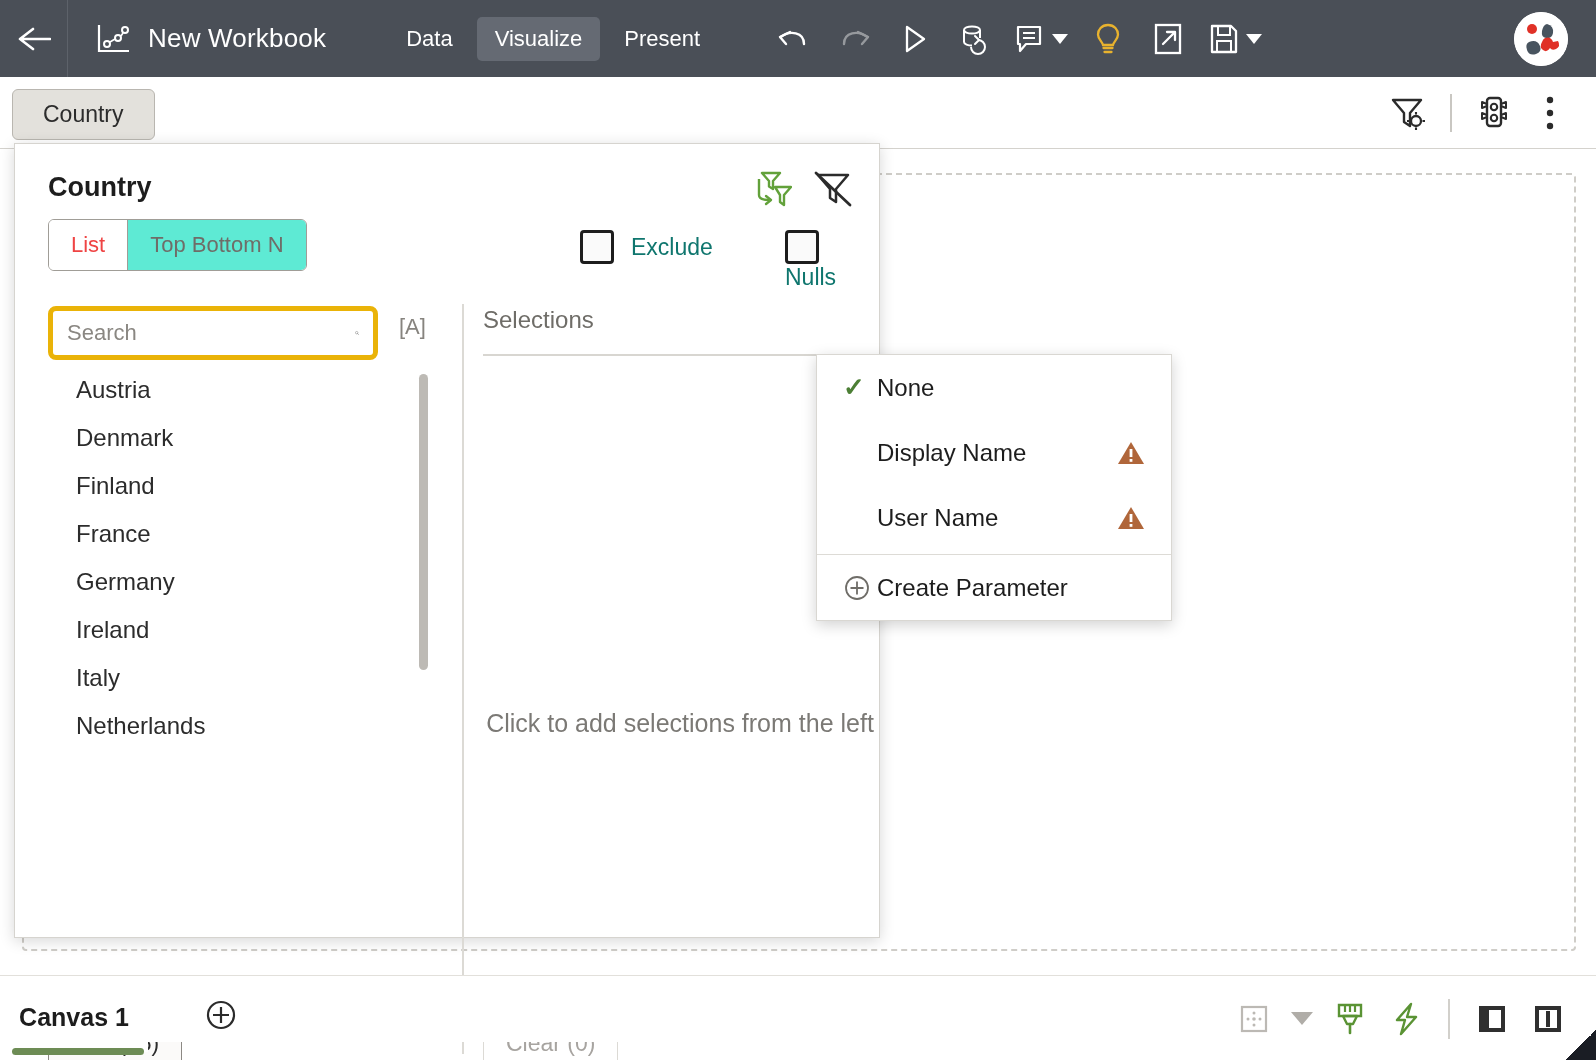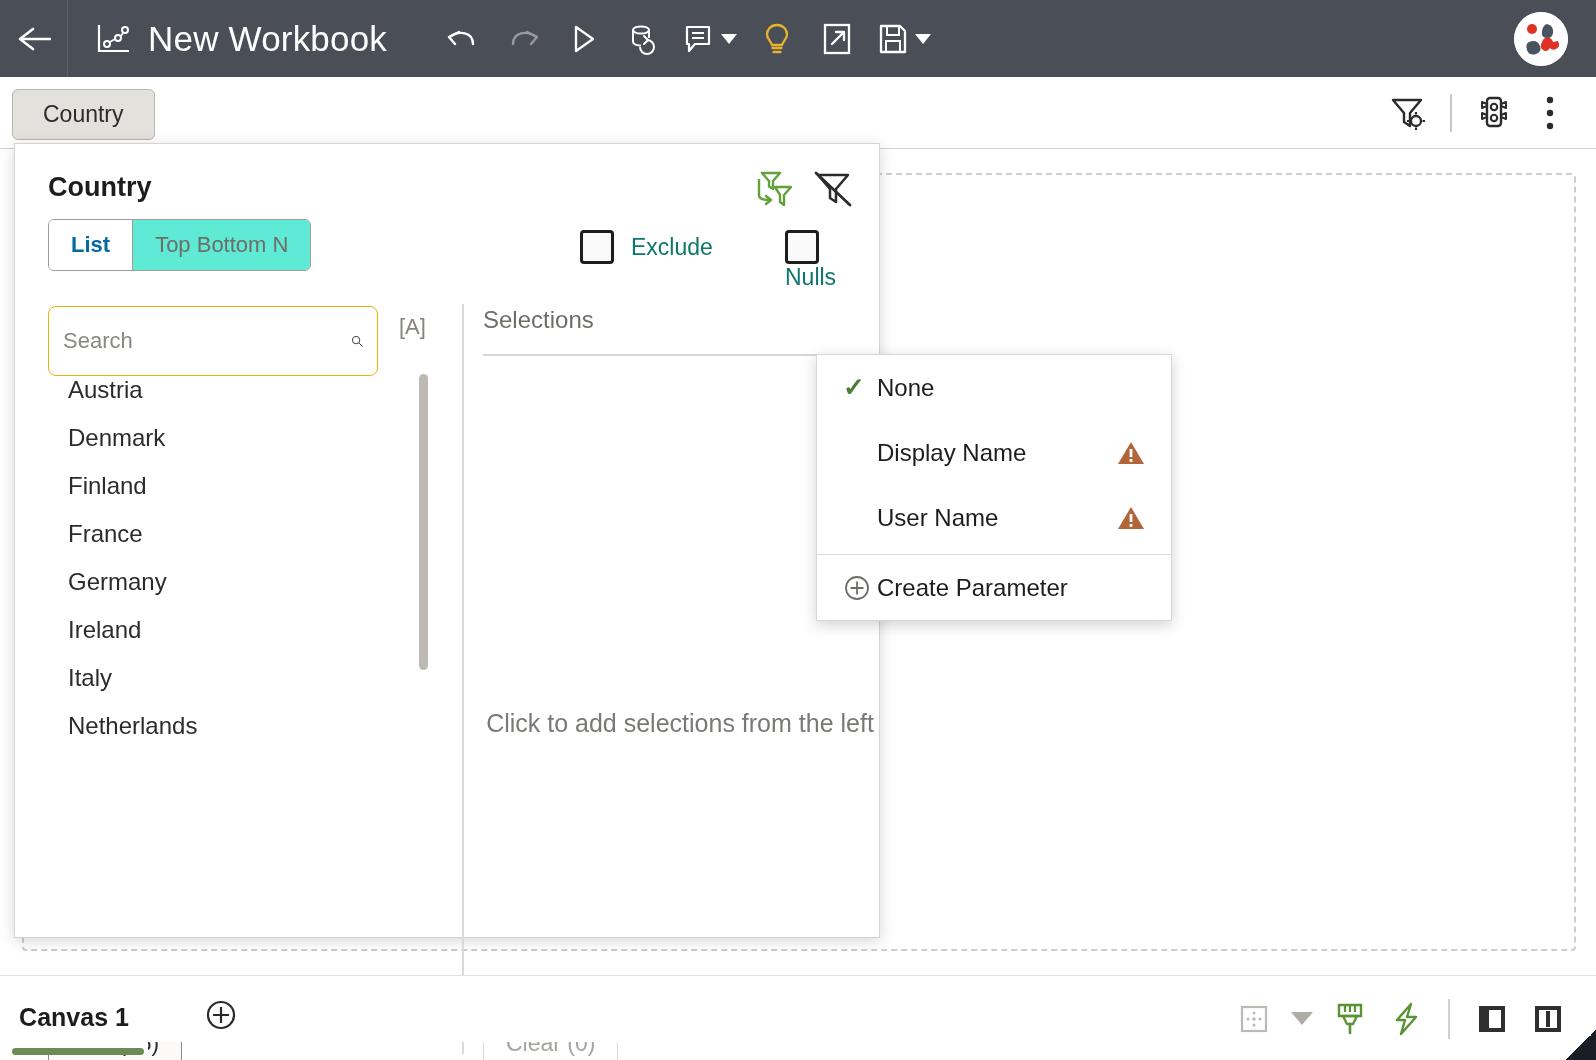--- a/index.html
+++ b/index.html
@@ -15,21 +15,21 @@
   .header {
     position: absolute; left: 0; top: 0; width: 1596px; height: 77px;
     background: #4a4f57; display: flex; align-items: center;
   }
   .hdr-back {
     width: 68px; height: 77px; display: flex; align-items: center; justify-content: center;
     border-right: 1px solid #5d626a; cursor: pointer;
   }
   .hdr-logo { margin-left: 28px; display: flex; align-items: center; }
   .hdr-title {
-    color: #ffffff; font-size: 35px; margin-left: 18px; letter-spacing: .2px;
+    color: #ffffff; font-size: 26px; margin-left: 18px; letter-spacing: .2px;
     white-space: nowrap;
   }
   .hdr-tabs { display: flex; align-items: center; margin-left: 62px; gap: 6px; }
   .hdr-tab {
     color: #ffffff; font-size: 22px; padding: 9px 18px; border-radius: 5px;
     cursor: pointer; white-space: nowrap;
   }
   .hdr-tab.active { background: #656a73; }
   .hdr-icons { display: flex; align-items: center; margin-left: 46px; gap: 0px; }
   .hdr-icon {
@@ -85,44 +85,44 @@
     position: absolute; left: 33px; top: 28px; font-size: 27px; font-weight: bold; color: #1d1d1d;
   }
   .fp-head-icons { position: absolute; right: 22px; top: 22px; display: flex; gap: 14px; }
   .fp-hi { width: 48px; height: 46px; display: flex; align-items: center; justify-content: center; cursor: pointer; }
 
   .seg {
     position: absolute; left: 33px; top: 75px; display: flex;
     border: 1px solid #a09d97; border-radius: 6px; overflow: hidden;
   }
   .seg-btn { font-size: 22px; padding: 12px 22px; cursor: pointer; white-space: nowrap; }
-  .seg-btn.sel { background: #ffffff; color: #0369a1; font-weight: bold; }
+  .seg-btn.sel { background: #ffffff; color: #ef4444; font-weight: normal; }
   .seg-btn.unsel { background: #5eead4; color: #6f6d68; border-left: 1px solid #a09d97; }
 
   .cb-group { position: absolute; top: 86px; display: flex; align-items: center; cursor: pointer; }
   .cb-box {
     width: 34px; height: 34px; border: 3px solid #1d1d1d; border-radius: 4px; background: #fafafa;
   }
   .cb-label { font-size: 23px; color: #0f766e; margin-left: 17px; }
 
   .search-wrap { position: absolute; left: 33px; top: 162px; width: 330px; }
   .search-box {
-    width: 330px; height: 70px; border: 1px solid #eab308; border-radius: 8px;
+    width: 330px; height: 54px; border: 5px solid #eab308; border-radius: 8px;
     background: #ffffff; display: flex; align-items: center; padding: 0 14px;
   }
   .search-box input {
     border: none; outline: none; flex: 1; font-size: 22px; color: #2c2c2c;
     font-family: "Liberation Sans", sans-serif; background: transparent;
   }
   .search-box input::placeholder { color: #8a8782; }
   .case-icon { position: absolute; left: 384px; top: 170px; font-size: 22px; color: #87847f; cursor: pointer; }
 
   .vdiv { position: absolute; left: 447px; top: 160px; width: 2px; height: 750px; background: #dcdad5; }
 
-  .list-col { position: absolute; left: 33px; top: 222px; width: 400px; height: 620px; overflow: hidden; }
+  .list-col { position: absolute; left: 41px; top: 222px; width: 400px; height: 620px; overflow: hidden; }
   .list-item { font-size: 24px; color: #2c2c2c; padding: 10px 0 10px 20px; cursor: pointer; }
   .list-scroll {
     position: absolute; left: 404px; top: 230px; width: 9px; height: 296px;
     background: #bdbab5; border-radius: 5px; cursor: pointer;
   }
   .list-rule { position: absolute; left: 33px; top: 853px; width: 400px; height: 2px; background: #d8d6d1; }
   .add-btn {
     position: absolute; left: 33px; top: 874px;
     border: 1px solid #8c8984; border-radius: 7px; background: #fbfaf9;
     font-size: 23px; color: #2c2c2c; padding: 11px 22px; cursor: pointer;
@@ -212,20 +212,25 @@
         <path d="M3 2 L3 28 L33 28" stroke="#ffffff" stroke-width="2.2" fill="none"></path>
         <circle cx="11" cy="21" r="3" stroke="#ffffff" stroke-width="2" fill="none"></circle>
         <circle cx="22" cy="15" r="3" stroke="#ffffff" stroke-width="2" fill="none"></circle>
         <circle cx="29" cy="7" r="3" stroke="#ffffff" stroke-width="2" fill="none"></circle>
         <path d="M14 19 L19 16 M25 13 L27 10" stroke="#ffffff" stroke-width="1.6"></path>
       </svg>
     </div>
 
     <div class="hdr-title">New Workbook</div>
 
+    <div class="hdr-tabs">
+      <div class="hdr-tab">Data</div>
+      <div class="hdr-tab active">Visualize</div>
+      <div class="hdr-tab">Present</div>
+    </div>
 
     <div class="hdr-icons">
       <div class="hdr-icon">
         <svg width="36" height="30" viewBox="0 0 36 30">
           <path d="M10 20 L4 13 L14 8" stroke="#ffffff" stroke-width="2.4" fill="none" stroke-linecap="round" stroke-linejoin="round"></path>
           <path d="M4.5 13 C14 6, 28 8, 28 20" stroke="#ffffff" stroke-width="2.4" fill="none" stroke-linecap="round"></path>
         </svg>
       </div>
       <div class="hdr-icon disabled">
         <svg width="36" height="30" viewBox="0 0 36 30">

